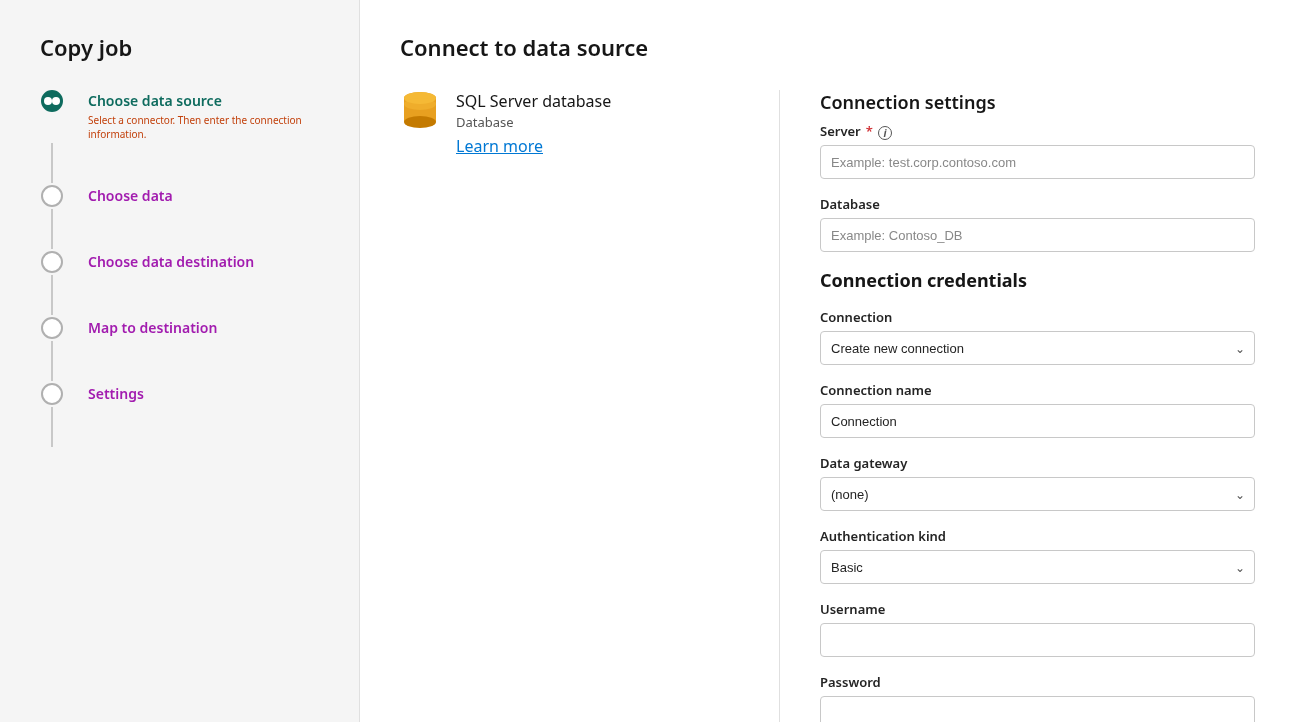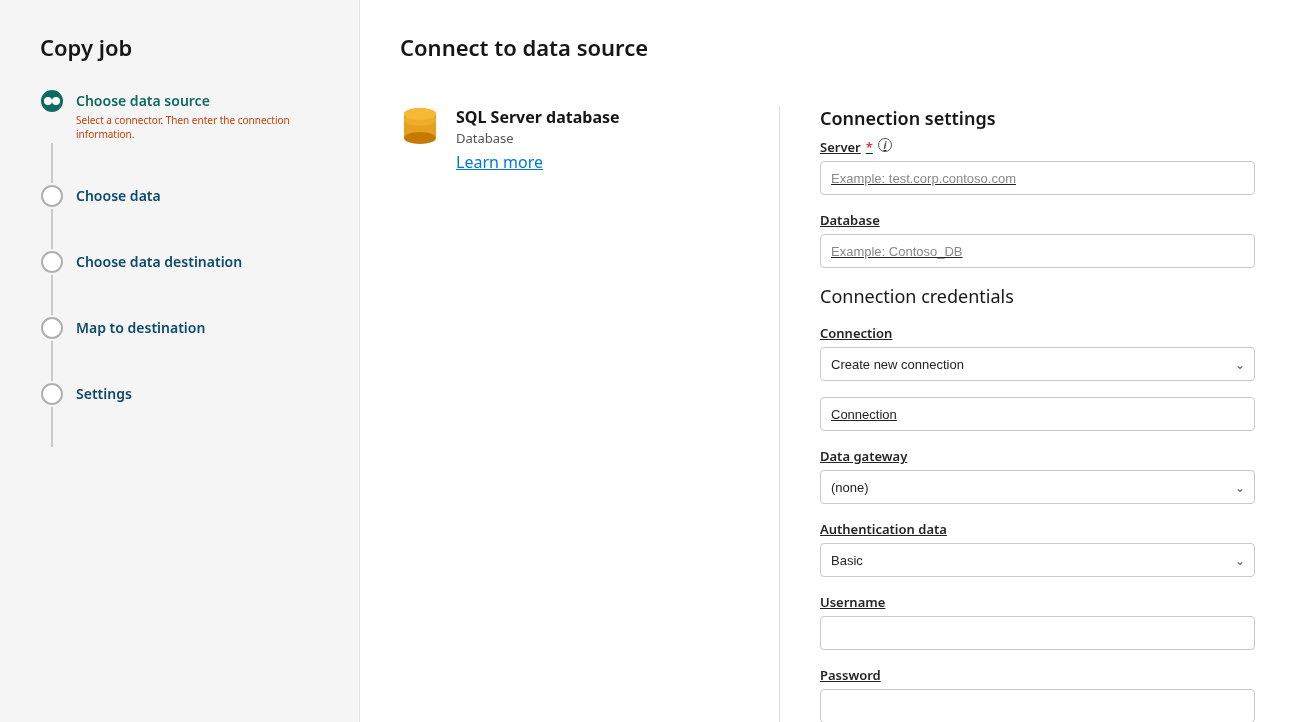--- a/index.html
+++ b/index.html
@@ -32,21 +32,21 @@
     }
 
     .step-list {
       display: flex;
       flex-direction: column;
     }
 
     .step-item {
       display: flex;
       align-items: flex-start;
-      gap: 12px;
+      gap: 24px;
     }
 
     .step-connector-col {
       display: flex;
       flex-direction: column;
       align-items: center;
       min-width: 24px;
     }
 
     .step-circle {
@@ -81,21 +81,21 @@
       margin: 2px 0;
     }
 
     .step-text-col {
       padding-top: 1px;
     }
 
     .step-label {
       font-size: 14px;
       font-weight: 600;
-      color: #0c4a6e;
+      color: #a21caf;
       line-height: 1.4;
     }
 
     .step-label.active {
       color: #0e6b5e;
     }
 
     .step-desc {
       font-size: 10px;
       color: #c2410c;
@@ -103,21 +103,21 @@
       line-height: 1.4;
     }
 
     
     .main-content {
       flex: 1;
       padding: 32px 40px;
       overflow-y: auto;
       display: flex;
       flex-direction: column;
-      gap: 16px;
+      gap: 0;
     }
 
     .page-title {
       font-size: 22px;
       font-weight: 600;
       color: #161616;
       margin-bottom: 28px;
     }
 
     
@@ -132,21 +132,21 @@
       width: 40px;
       height: 40px;
       flex-shrink: 0;
       display: flex;
       align-items: center;
       justify-content: center;
     }
 
     .source-text .source-name {
       font-size: 16px;
-      font-weight: 700;
+      font-weight: 400;
       color: #161616;
     }
 
     .source-text .source-type {
       font-size: 13px;
       color: #555;
       margin: 1px 0 4px;
     }
 
     .source-text .learn-more {
@@ -185,23 +185,22 @@
     .field-group {
       margin-bottom: 16px;
     }
 
     .field-label {
       font-size: 13px;
       font-weight: 600;
       color: #242424;
       margin-bottom: 5px;
       display: flex;
-      align-items: flex-start;
+      align-items: flex-end;
       gap: 5px;
-      text-decoration: underline;
     }
 
     .field-label .required {
       color: #d13438;
     }
 
     .info-icon {
       display: inline-flex;
       width: 14px;
       height: 14px;
@@ -219,21 +218,20 @@
     .text-input {
       width: 100%;
       height: 34px;
       border: 1px solid #c8c8c8;
       border-radius: 4px;
       padding: 0 10px;
       font-size: 13px;
       color: #242424;
       background: #fff;
       outline: none;
-      text-decoration: underline;
     }
 
     .text-input::placeholder {
       color: #888;
     }
 
     .select-wrapper {
       position: relative;
       width: 100%;
     }
@@ -261,21 +259,21 @@
       color: #555;
       font-size: 12px;
     }
 
     .credentials-section {
       margin-top: 8px;
     }
 
     .credentials-heading {
       font-size: 18px;
-      font-weight: 400;
+      font-weight: 700;
       color: #161616;
       margin-bottom: 16px;
       margin-top: 8px;
     }
   </style>
 </head>
 <body>
 
 <aside class="sidebar">
   <h1 class="sidebar-title">Copy job</h1>
@@ -418,36 +416,39 @@
           <div class="field-label">
             <span>Connection</span>
           </div>
           <div class="select-wrapper">
             <select class="select-field"><option>Create new connection</option></select>
             <span class="chevron-icon">⌄</span>
           </div>
         </div>
 
         <div class="field-group">
+          <div class="field-label">
+            <span>Connection name</span>
+          </div>
           <input type="text" class="text-input" value="Connection" style="">
         </div>
 
         <div class="field-group">
           <div class="field-label">
             <span>Data gateway</span>
           </div>
           <div class="select-wrapper">
             <select class="select-field"><option>(none)</option></select>
             <span class="chevron-icon">⌄</span>
           </div>
         </div>
 
         <div class="field-group">
           <div class="field-label">
-            <span>Authentication data</span>
+            <span>Authentication kind</span>
           </div>
           <div class="select-wrapper">
             <select class="select-field"><option>Basic</option><option>Windows</option><option>OAuth</option></select>
             <span class="chevron-icon">⌄</span>
           </div>
         </div>
 
         <div class="field-group">
           <div class="field-label">
             <span>Username</span>

